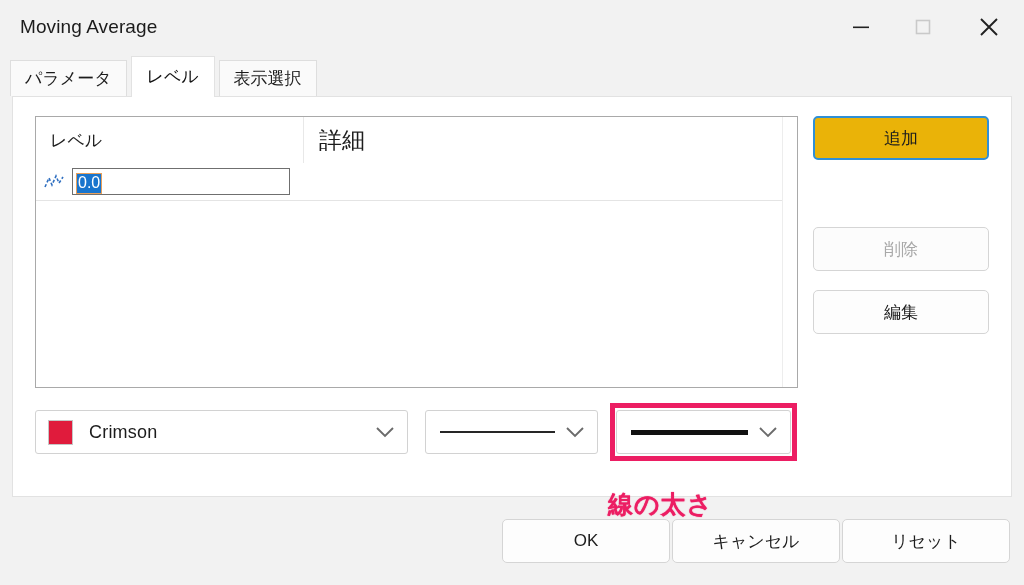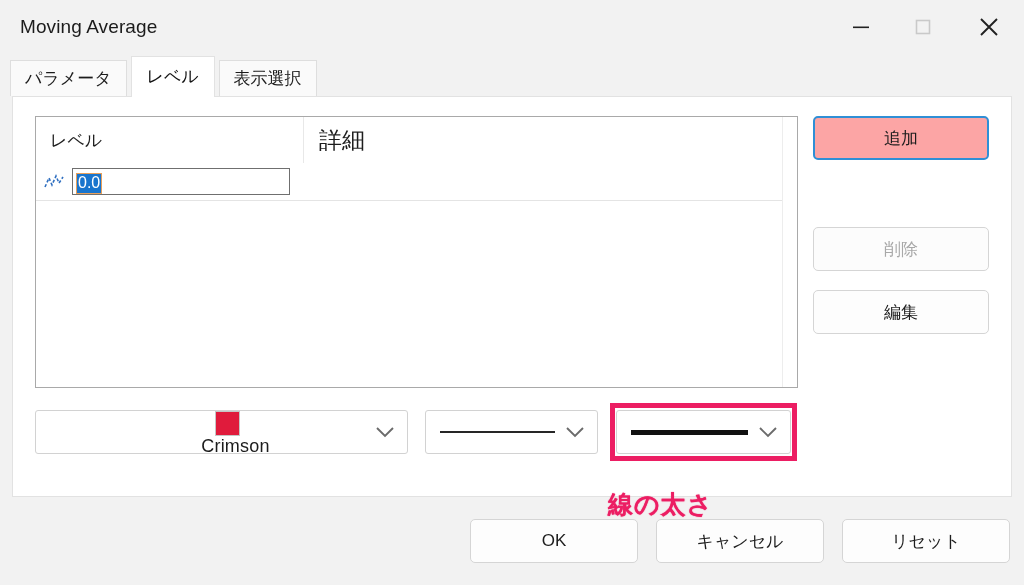--- a/index.html
+++ b/index.html
@@ -219,21 +219,21 @@
     font-size: 17px;
     color: #1d1d1d;
     display: flex;
     align-items: center;
     justify-content: center;
     cursor: default;
     white-space: nowrap;
   }
   .side-btn.focused {
     border: 2px solid #2f8fd6;
-    background: #fca5a5;
+    background: #eab308;
   }
   .side-btn.disabled {
     color: #a8a8a8;
     background: #fcfcfc;
     margin-top: 48px;
   }
 
   
   .control-row {
     position: absolute;
@@ -256,21 +256,21 @@
     cursor: default;
   }
   .combo .arrow {
     position: absolute;
     right: 12px;
     top: 0;
     bottom: 0;
     display: flex;
     align-items: center;
   }
-  .combo-color { width: 373px; padding-left: 12px; flex-direction: column; }
+  .combo-color { width: 373px; padding-left: 12px; }
   .swatch {
     width: 25px;
     height: 25px;
     border: 1px solid #c6c6c6;
     box-sizing: border-box;
     flex: 0 0 25px;
   }
   .combo-color .label {
     font-size: 18px;
     color: #1c1c1c;
@@ -327,21 +327,21 @@
 
   
   .footer {
     flex: 0 0 88px;
     height: 88px;
     display: flex;
     align-items: center;
     justify-content: flex-end;
     padding-right: 14px;
     box-sizing: border-box;
-    gap: 18px;
+    gap: 2px;
     background: #f2f2f2;
   }
   .footer-btn {
     width: 168px;
     height: 44px;
     box-sizing: border-box;
     border: 1px solid #d5d5d5;
     border-radius: 5px;
     background: #fdfdfd;
     font-size: 17px;

